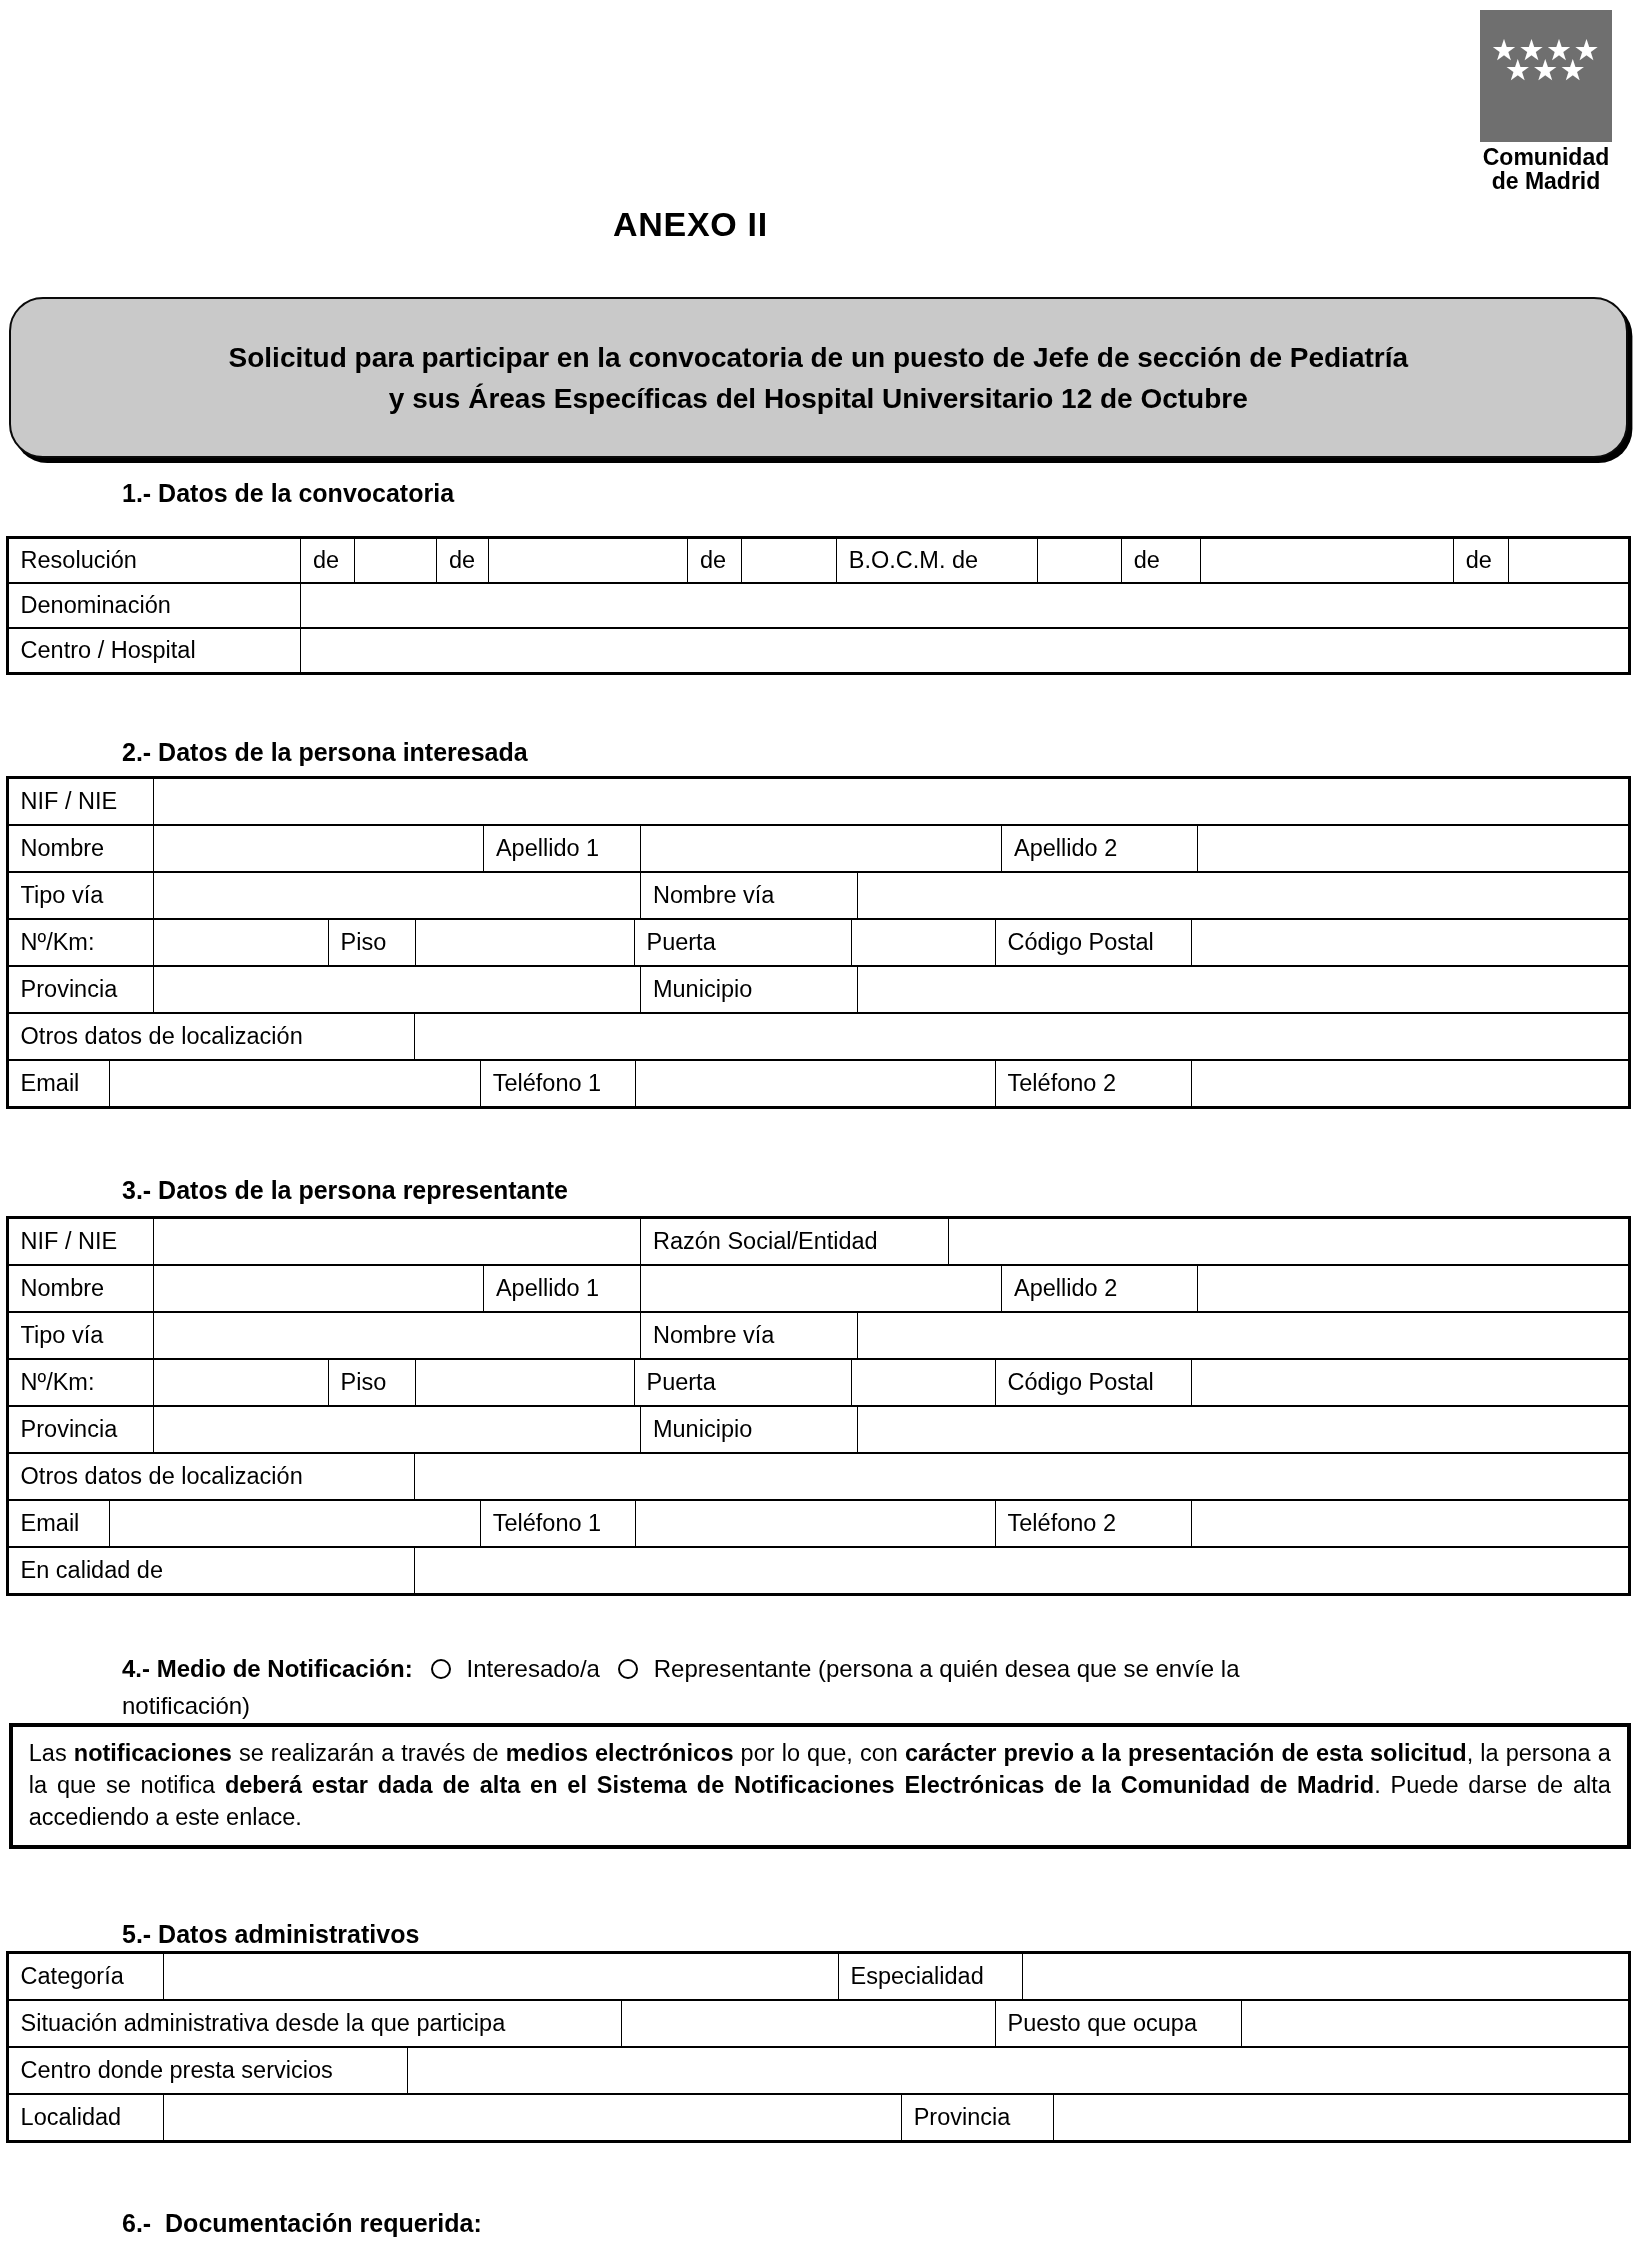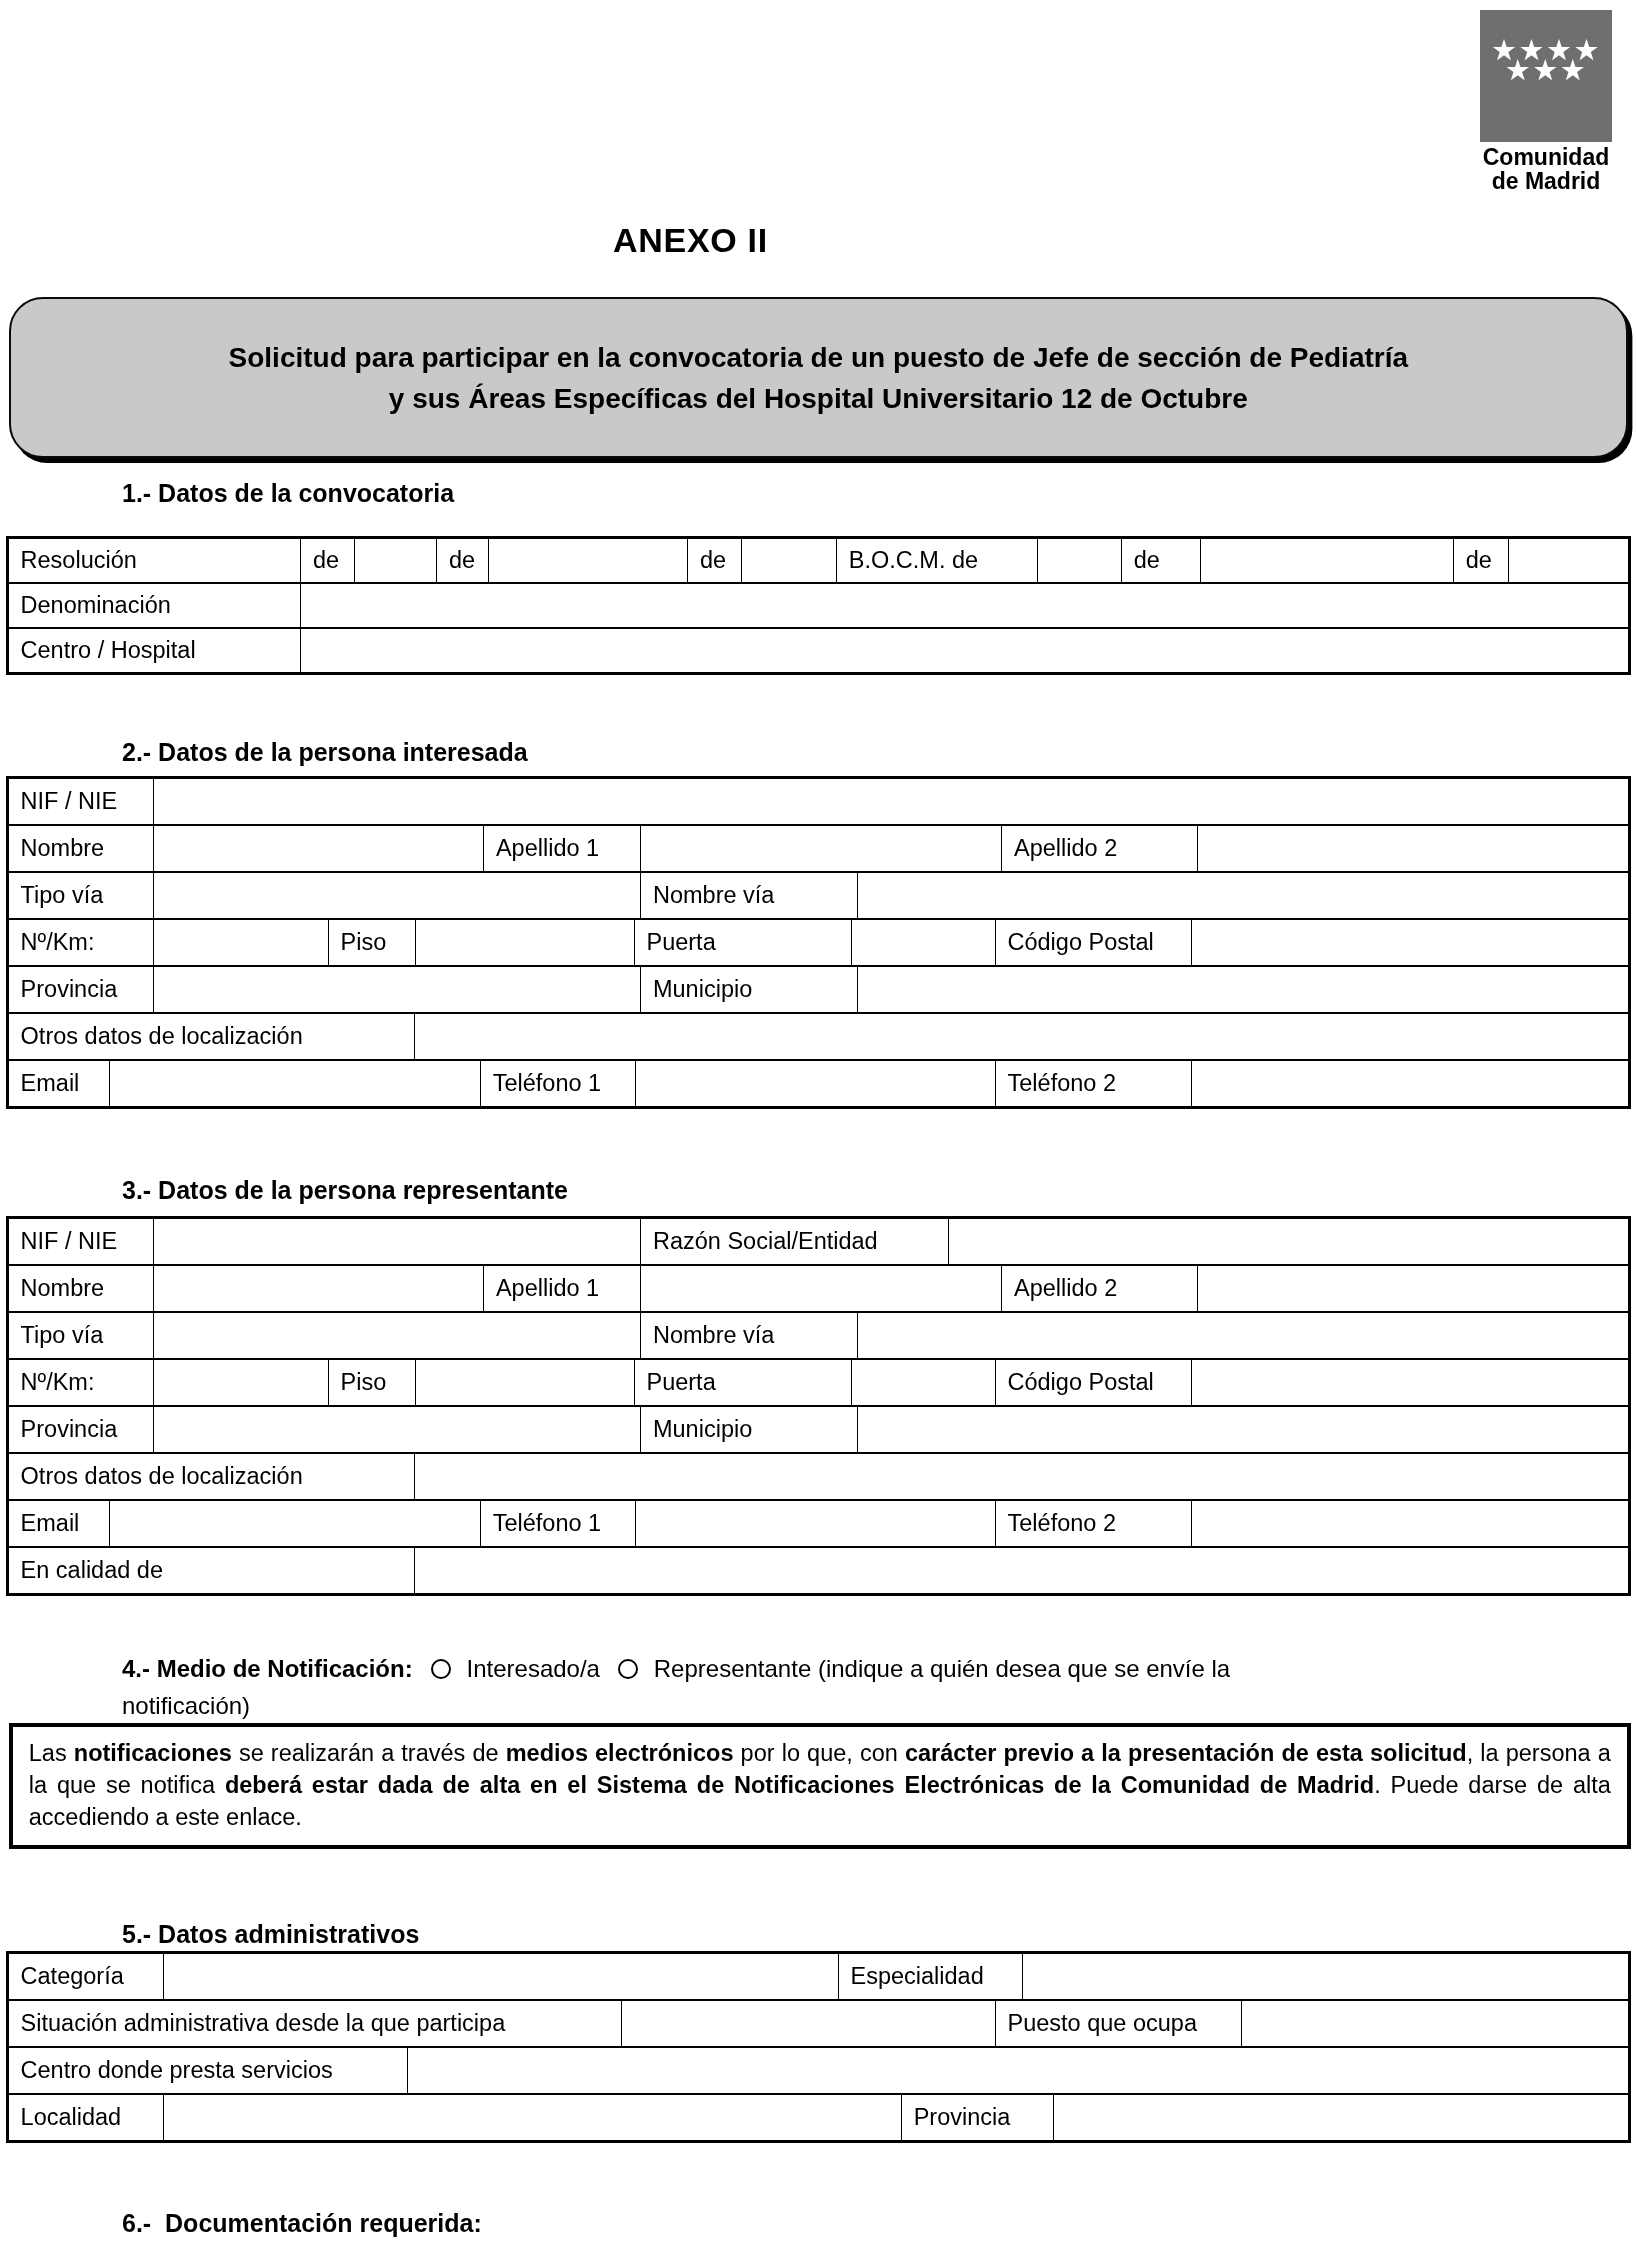--- a/index.html
+++ b/index.html
@@ -6,21 +6,21 @@
   body { width:1637px; height:2261px; position:relative; font-family:"Liberation Sans", sans-serif; color:#000; }
 
   
   .logo-square { position:absolute; left:1480px; top:9.5px; width:132px; height:132px; background:#6f6f6f; }
   .logo-stars { padding-top:26px; text-align:center; color:#fff; line-height:1; }
   .logo-stars .row1 { font-size:29px; letter-spacing:1.5px; }
   .logo-stars .row2 { font-size:29px; letter-spacing:1.5px; margin-top:-8.8px; }
   .logo-caption { position:absolute; left:1478px; top:145px; width:136px; font-size:23px; font-weight:bold; line-height:24px; text-align:center; }
 
   
-  .page-title { position:absolute; left:613px; top:221px; font-size:34px; font-weight:bold; letter-spacing:0.7px; }
+  .page-title { position:absolute; left:613px; top:205px; font-size:34px; font-weight:bold; letter-spacing:0.7px; }
   .banner { position:absolute; left:8.8px; top:297px; width:1619px; height:161px; box-sizing:border-box;
             background:#c9c9c9; border:2.9px solid #0a0a0a; border-radius:34px; box-shadow:4.4px 5.1px 0 #000;
             display:flex; flex-direction:column; justify-content:center; align-items:center; }
   .banner div { font-size:28px; font-weight:bold; line-height:41px; text-align:center; }
 
   
   .sec-h { position:absolute; left:122px; font-size:25px; font-weight:bold; white-space:pre-wrap; }
 
   
   .frm { position:absolute; left:5.9px; width:1625px; border:3.7px solid #000; box-sizing:border-box; background:#fff; }
@@ -198,21 +198,21 @@
 </div>
 
 <div class="s4-block">
   <div class="s4-line1">
     <span class="s4-h">4.- Medio de Notificación:</span>
     <span class="radio"></span>
     <span>Interesado/a</span>
     <span class="radio"></span>
     <span>Representante</span>
     <span> </span>
-    <span>(indique a quién desea que se envíe la</span>
+    <span>(persona a quién desea que se envíe la</span>
   </div>
   <div>notificación)</div>
 </div>
 
 <div class="note-box">
   <span>Las </span><span class="b">notificaciones</span><span> se realizarán a través de </span><span class="b">medios electrónicos</span><span> por lo que, con </span><span class="b">carácter previo a la presentación de esta solicitud</span><span>, la persona a la que se notifica </span><span class="b">deberá estar dada de alta en el Sistema de Notificaciones Electrónicas de la Comunidad de Madrid</span><span>. Puede darse de alta accediendo a este enlace.</span>
 </div>
 
 <div class="sec-h" style="top:1920px;">5.- Datos administrativos</div>
 <div class="frm t5" style="top:1951px;">

